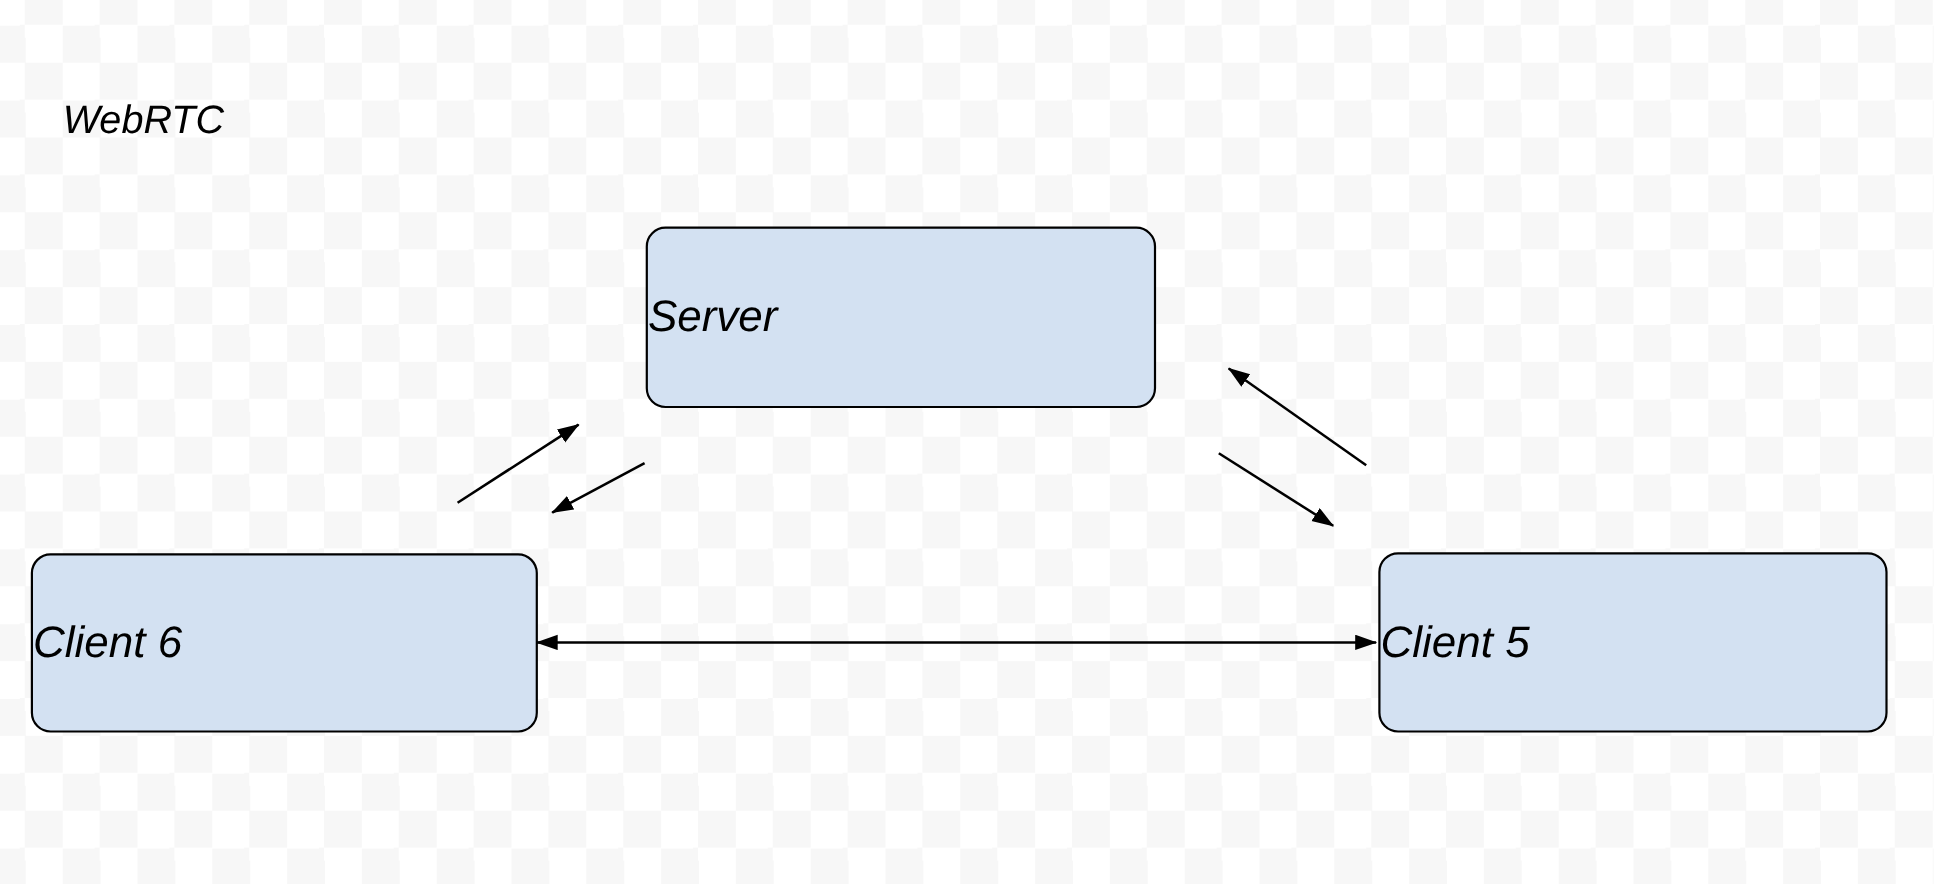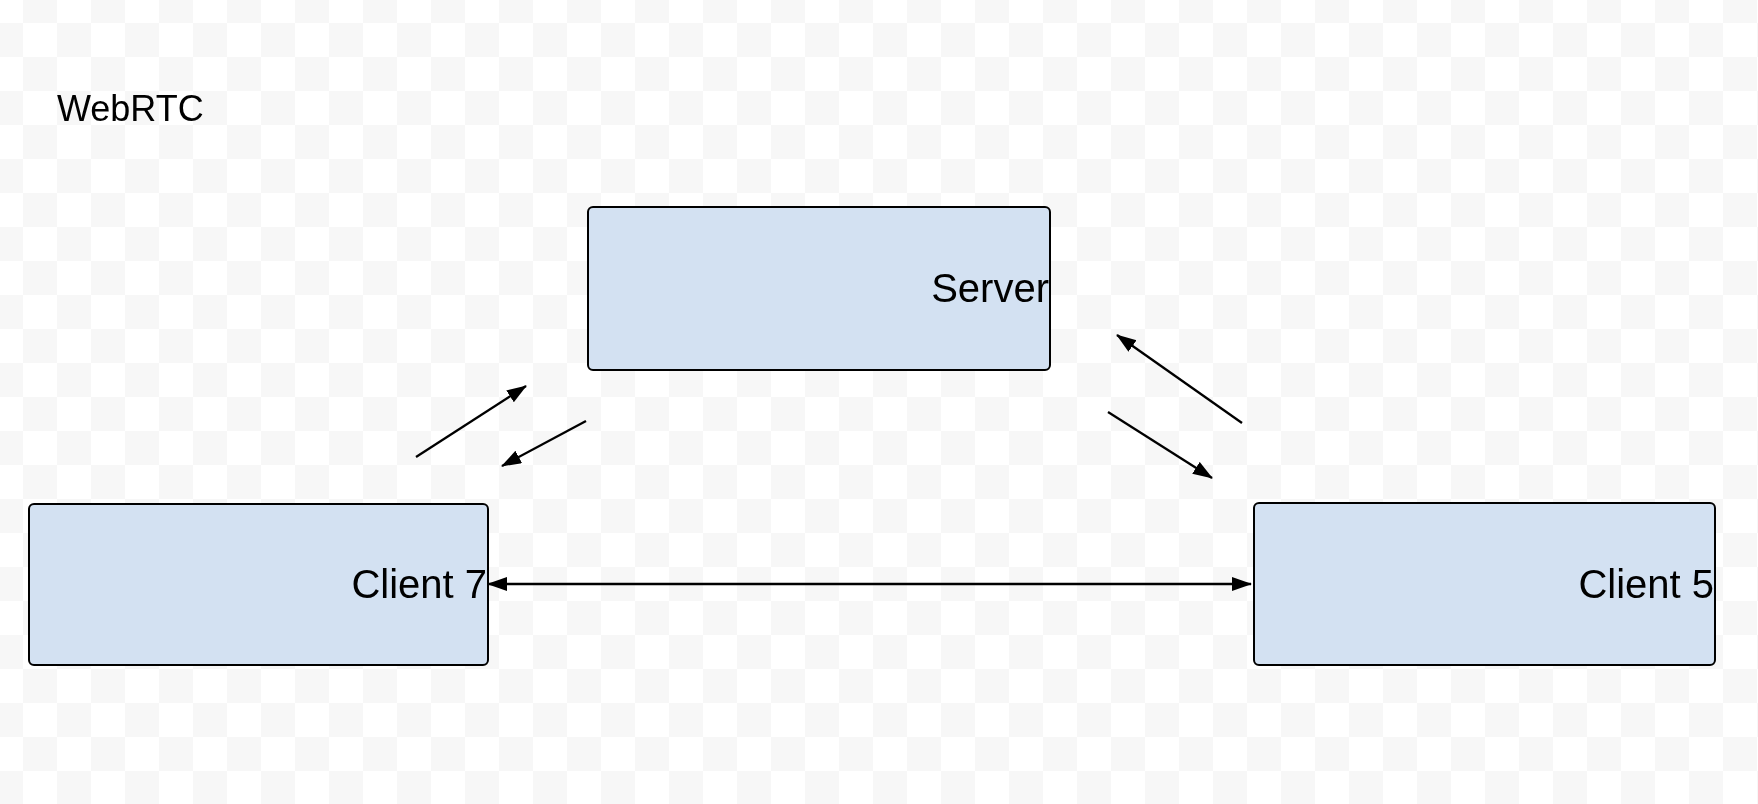--- a/index.html
+++ b/index.html
@@ -17,41 +17,42 @@
     height: 804px;
     background-color: var(--canvas-checker-light, #ffffff);
     background-image: conic-gradient(
       var(--canvas-checker-dark, #f7f7f7) 25%,
       var(--canvas-checker-light, #ffffff) 25% 50%,
       var(--canvas-checker-dark, #f7f7f7) 50% 75%,
       var(--canvas-checker-light, #ffffff) 75%
     );
     background-size: 68px 68px;
     background-position: -11px -11px;
+    font-style: italic;
   }
 
   .diagram-title {
     position: absolute;
     left: 57px;
     top: 91px;
     font-size: 36px;
     line-height: 1;
     color: var(--text, #000000);
     white-space: nowrap;
   }
 
   .node {
     position: absolute;
     box-sizing: border-box;
     background: var(--node-fill, #d3e1f2);
     border: 2px solid var(--node-border, #000000);
-    border-radius: 6px;
+    border-radius: 18px;
     display: flex;
     align-items: center;
-    justify-content: flex-end;
+    justify-content: flex-start;
   }
 
   .node .node-label {
     font-size: 40px;
     color: var(--text, #000000);
     white-space: nowrap;
   }
 
   .node-server  { left: 587px;  top: 206px; width: 464px; height: 165px; }
   .node-client1 { left: 28px;   top: 503px; width: 461px; height: 163px; }
@@ -94,20 +95,20 @@
       <line x1="1242" y1="423" x2="1117" y2="335" marker-end="url(#ah)"></line>
       <line x1="1108" y1="412" x2="1212" y2="478" marker-end="url(#ah)"></line>
       <line x1="488" y1="584" x2="1251" y2="584" marker-end="url(#ah)" marker-start="url(#ah)"></line>
     </svg>
 
   <div class="node node-server">
     <span class="node-label">Server</span>
   </div>
 
   <div class="node node-client1">
-    <span class="node-label">Client 7</span>
+    <span class="node-label">Client 6</span>
   </div>
 
   <div class="node node-client2">
     <span class="node-label">Client 5</span>
   </div>
 
 </div>
 
 </body></html>

